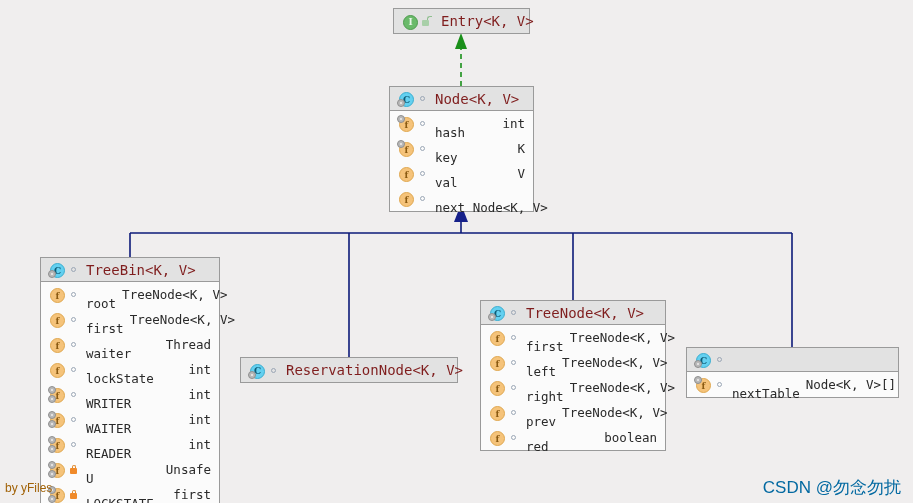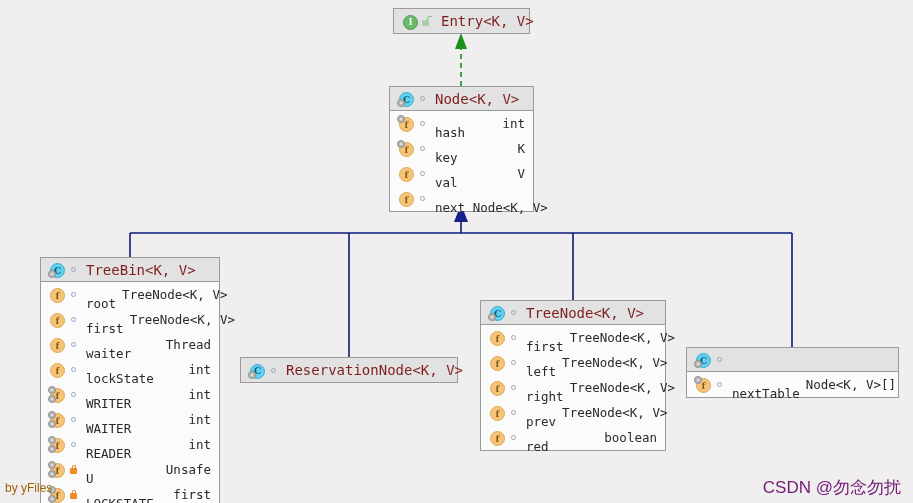--- a/index.html
+++ b/index.html
@@ -71,21 +71,21 @@
     content:"";position:absolute;left:5px;top:0px;width:5px;height:4px;
     border:1.4px solid #8fbf8f;border-right:none;border-bottom:none;border-radius:3px 0 0 0;box-sizing:border-box;
   }
   .vis.unlock::after{
     content:"";position:absolute;left:0px;top:4px;width:7px;height:6px;border-radius:1px;
     background:#a8cfa8;
   }
 
   .wm{position:absolute;color:#a16207;font-family:"Liberation Sans",sans-serif;}
   #wm-yfiles{left:5px;top:481px;font-size:12px;}
-  #wm-csdn{right:12px;top:476px;font-size:17px;color:#701a75;}
+  #wm-csdn{right:12px;top:476px;font-size:17px;color:#0369a1;}
 </style>
 </head>
 <body>
 
 <div id="canvas">
 
   <svg class="wires" viewBox="0 0 913 503" xmlns="http://www.w3.org/2000/svg">
 
     <g>
       <line x1="461" y1="86" x2="461" y2="48" stroke="#1a8f1a" stroke-width="1.6" stroke-dasharray="5,4"></line>

